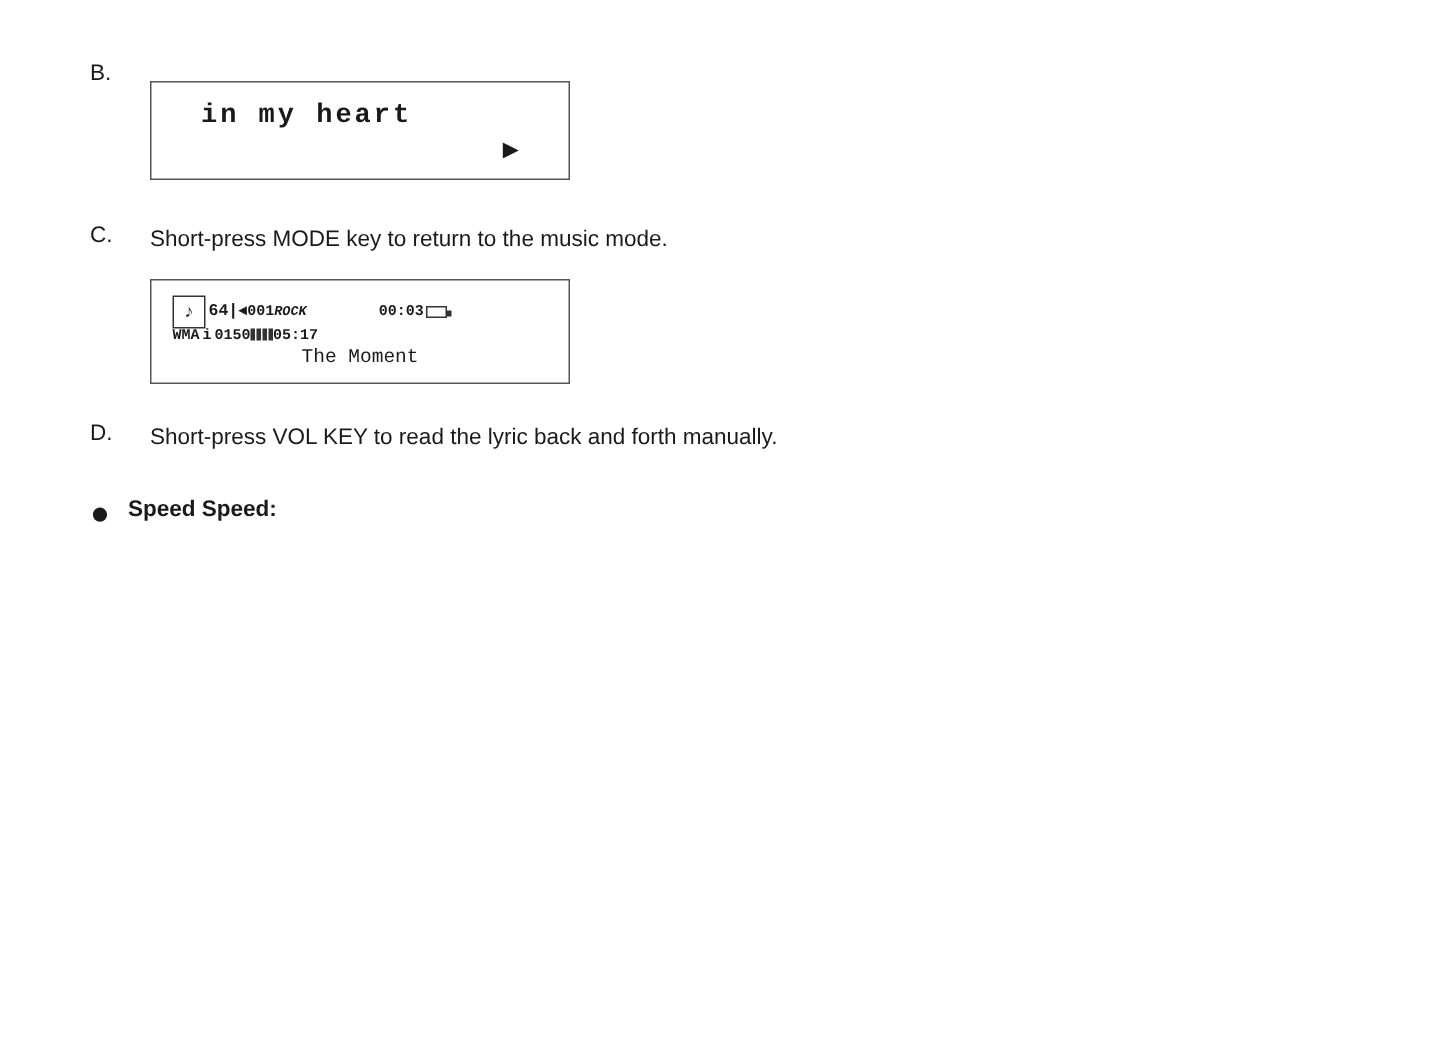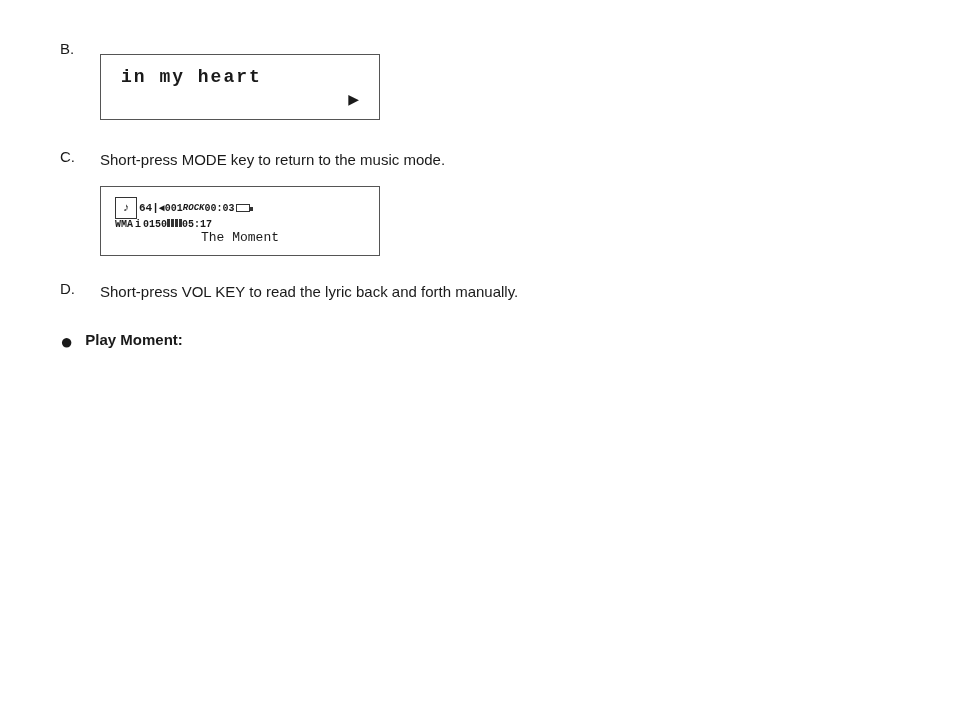--- a/index.html
+++ b/index.html
@@ -38,21 +38,21 @@
     }
 
     .section-text {
       font-size: 15px;
       line-height: 1.6;
       text-align: justify;
     }
 
     .lyric-display-box {
       border: 1px solid #555;
-      padding: 12px 20px;
+      padding: 12px 33px;
       margin-top: 14px;
       margin-bottom: 4px;
       display: inline-block;
       min-width: 280px;
       background: #fff;
     }
 
     .lyric-text {
       font-family: 'Courier New', Courier, monospace;
       font-size: 18px;
@@ -201,21 +201,21 @@
     <div class="section-body">
       <p class="section-text">Short-press MODE key to return to the music mode.</p>
       <div class="music-display-box">
         <div class="small-display-wrapper">
           <div class="display-line1">
             <span class="icon-note">♪</span>
             <span style="font-family:'Courier New',monospace;font-size:11px;font-weight:bold;">64</span>
             <span style="font-family:'Courier New',monospace;font-size:11px;font-weight:bold;"> |</span>
             <span style="font-family:'Courier New',monospace;font-size:10px;font-weight:bold;">◄001</span>
             <span style="font-family:'Courier New',monospace;font-size:9px;font-weight:bold;font-style:italic;">ROCK</span>
-            <span style="font-family:'Courier New',monospace;font-size:10px;font-weight:bold;">00:03</span>
+            <span style="font-family:'Courier New',monospace;font-size:10px;font-weight:bold;padding-left:48px;">00:03</span>
             <span class="battery-icon"></span>
           </div>
           <div class="display-line2">
             <span style="font-family:'Courier New',monospace;font-size:10px;font-weight:bold;">WMA</span>
             <span style="font-family:'Courier New',monospace;font-size:10px;font-weight:bold;margin:0 2px;">i</span>
             <span style="font-family:'Courier New',monospace;font-size:10px;font-weight:bold;">0150</span>
             <span class="segment-bar">
               <span></span>
                 <span></span>
                 <span></span>
@@ -231,18 +231,18 @@
 
   <div class="section-item">
     <div class="section-label">D.</div>
     <div class="section-body">
       <p class="section-text">Short-press VOL KEY to read the lyric back and forth manually.</p>
     </div>
   </div>
 
   <div class="bullet-section">
     <span class="bullet-dot">●</span>
-    <span class="bullet-label">Play Moment:</span>
+    <span class="bullet-label">Speed Speed:</span>
   </div>
 
 
 
 </div>
 
 </body></html>

